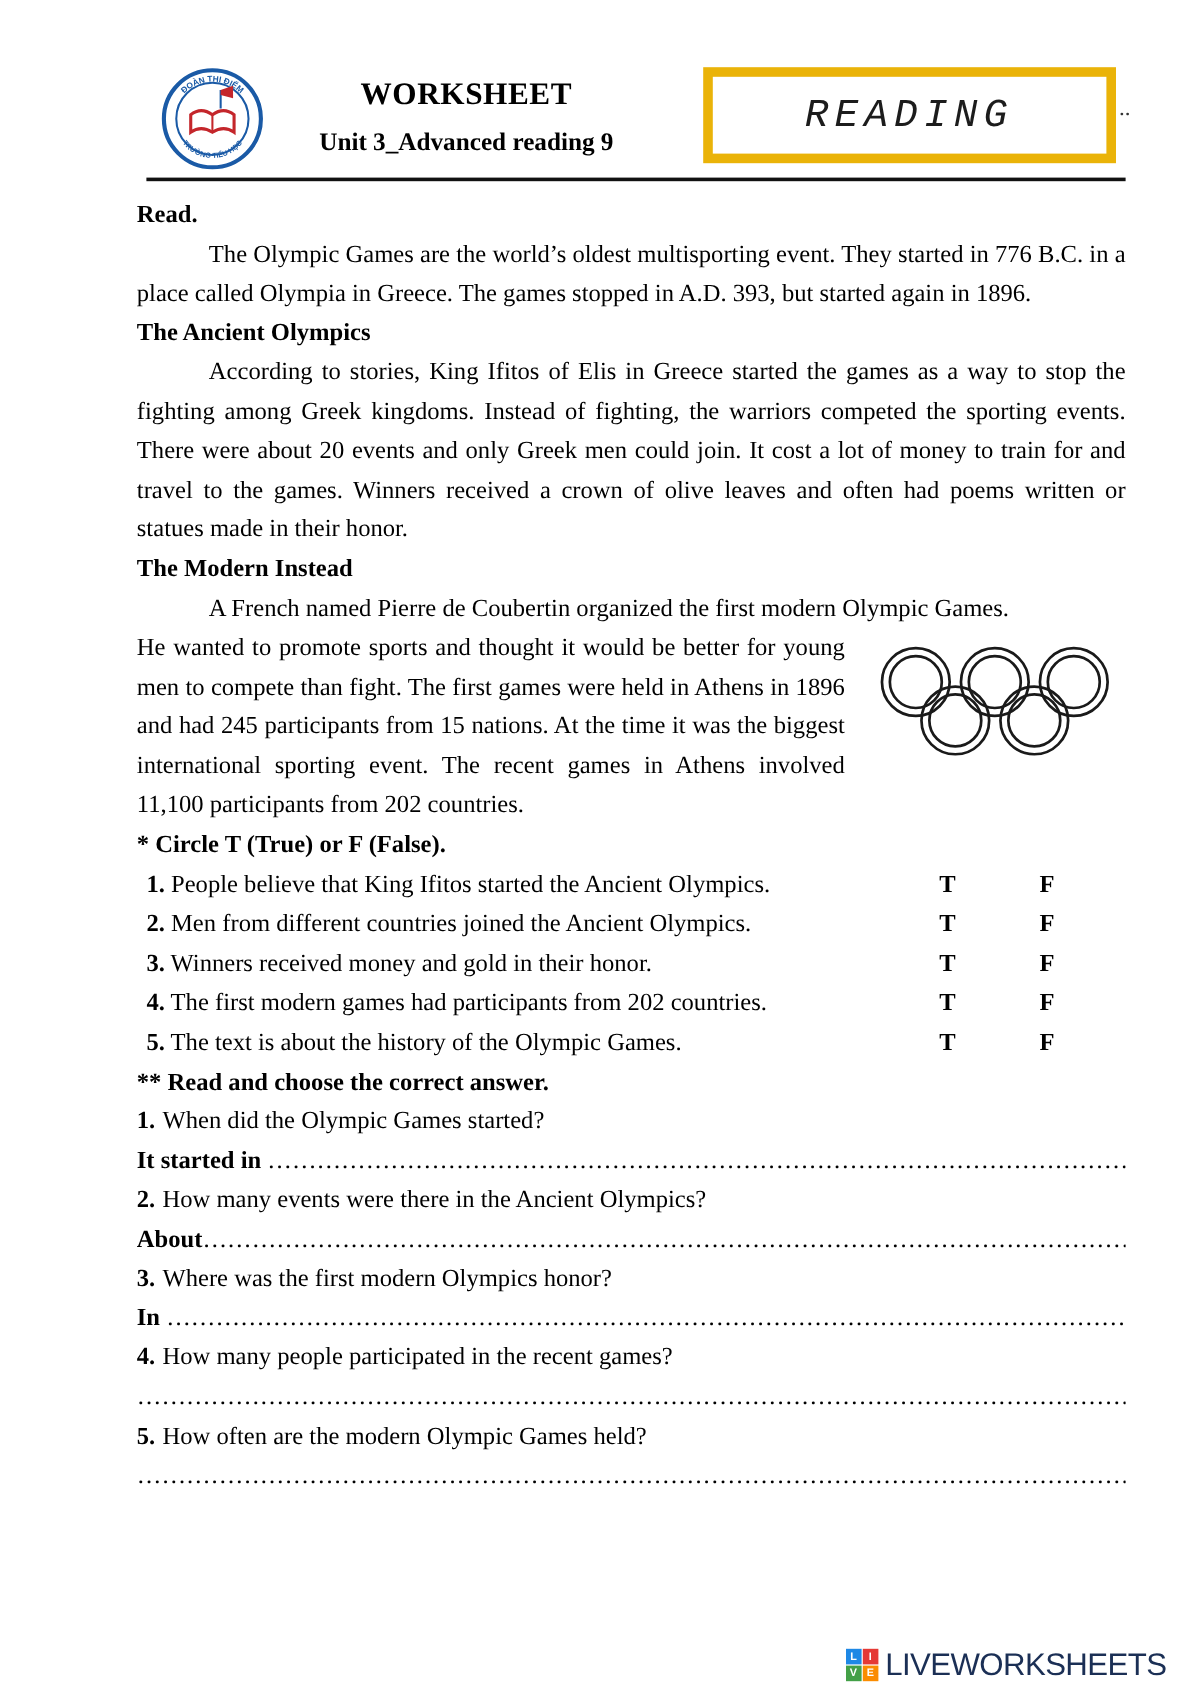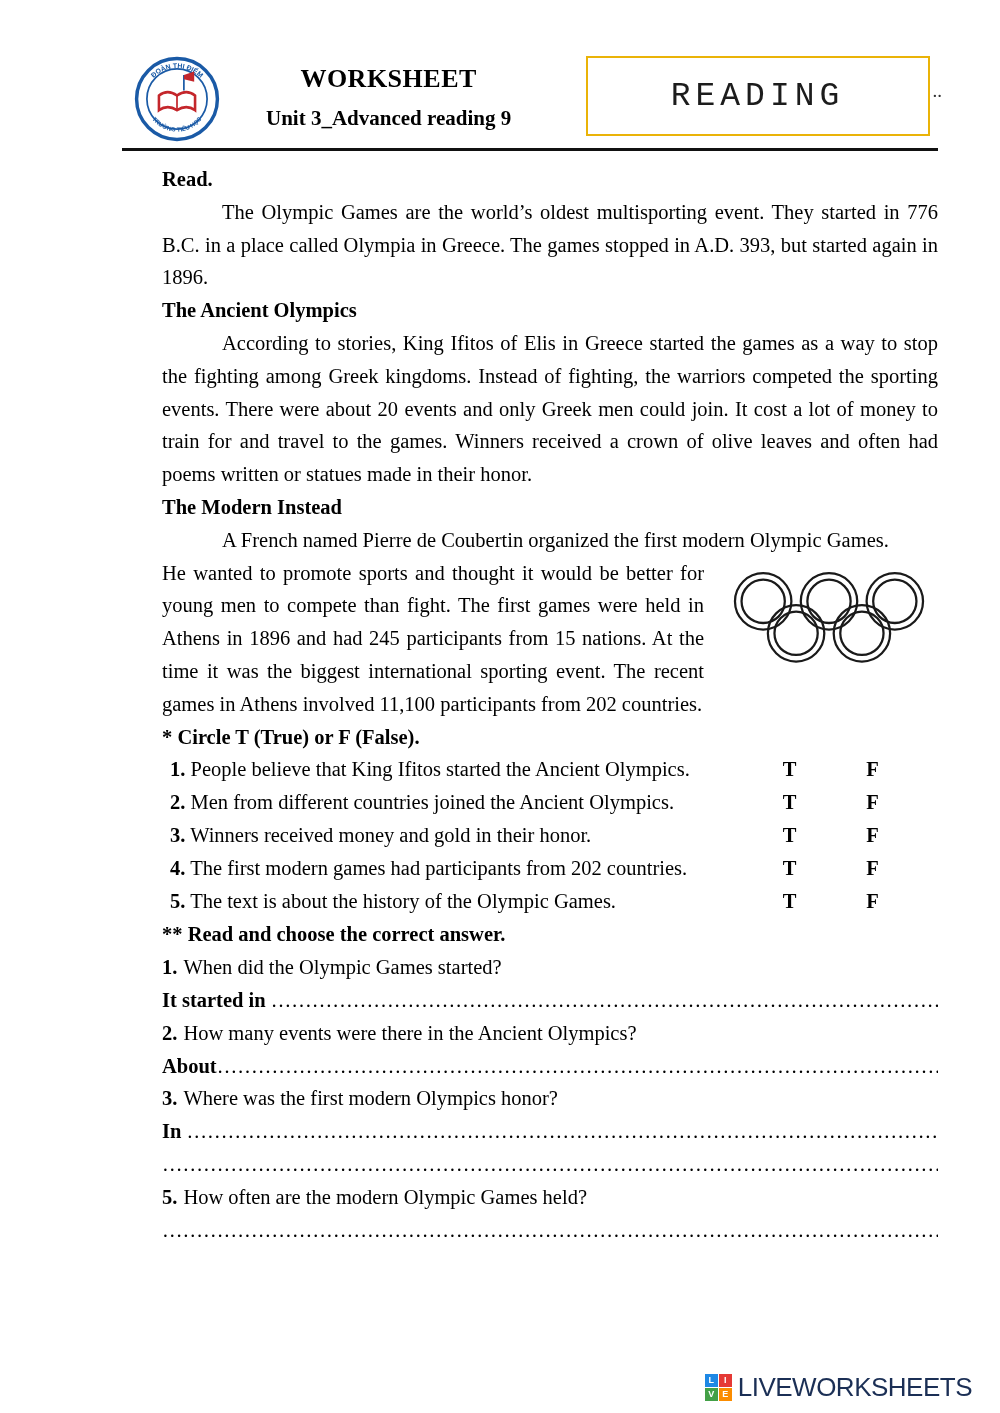--- a/index.html
+++ b/index.html
@@ -10,30 +10,30 @@
     font-family:"Liberation Serif", serif; color:#000;
   }
   
   .header-row { display:flex; align-items:flex-start; padding:56px 58px 6px 134px; }
   .school-logo { width:86px; height:86px; flex:0 0 86px; }
   .header-titles { margin-left:46px; padding-top:8px; text-align:center; }
   .ws-label { font-weight:bold; font-size:26px; letter-spacing:.5px; }
   .unit-label { font-weight:bold; font-size:21px; margin-top:12px; }
   .header-spacer { flex:1; }
   .reading-box {
-    width:344px; height:80px; border:2px solid #eab308; background:#fff;
-    display:flex; align-items:center; justify-content:center;
+    width:344px; height:80px; border:8px solid #eab308; background:#fff;
+    display:flex; align-items:center; justify-content:center;font-style:italic;
   }
   .reading-box span {
     font-family:"Liberation Mono", monospace; font-size:33px; letter-spacing:5px; color:#1c1c1c;
   }
   .header-dots { margin-left:3px; padding-top:24px; font-size:19px; color:#333; }
   .header-rule { margin:0 62px 0 122px; border-top:3px solid #111; }
   
-  .content { padding:12px 62px 0 114px; font-size:20.5px; line-height:32.8px;margin-left:48px; }
+  .content { padding:12px 62px 0 114px; font-size:20.5px; line-height:32.8px; }
   .content p { margin:0; }
   .bold-line { font-weight:bold; }
   .para { text-align:justify; }
   .indent { text-indent:60px; }
   .section-heading { font-weight:bold; margin-left:61px; }
   .modern-line1 { display:block; text-indent:60px; }
   .rings-float { float:right; width:218px; height:126px; margin:3px 0 4px 16px; }
   
   .tf-row { display:flex; align-items:baseline; height:33px; padding:0 24px 0 8px; }
   .tf-statement { flex:1; white-space:nowrap; overflow:hidden; }
@@ -168,20 +168,21 @@
 
     <p class="q-line"><b>1.</b><span>When did the Olympic Games started?</span></p>
     <p class="answer-line"><b>It started in </b><span>………………………………………………………………………………………………………………………...…………</span></p>
 
     <p class="q-line"><b>2.</b><span>How many events were there in the Ancient Olympics?</span></p>
     <p class="answer-line"><b>About</b><span>…………………………………………………………………………………………………………………………...……..</span></p>
 
     <p class="q-line"><b>3.</b><span>Where was the first modern Olympics honor?</span></p>
     <p class="answer-line"><b>In </b><span>…………………………………………………………………………………………………………………………………..</span></p>
 
+    <p class="q-line"><b>4.</b><span>How many people participated in the recent games?</span></p>
     <p class="answer-line"><b></b><span>………………………………………………………………………………………………………………………………………..</span></p>
 
     <p class="q-line"><b>5.</b><span>How often are the modern Olympic Games held?</span></p>
     <p class="answer-line"><b></b><span>………………………………………………………………………………………………………………………………………..</span></p>
 
   </div>
 
   <div class="footer">
     <span class="lw-grid">
       <span class="sq sq-l">L</span>

